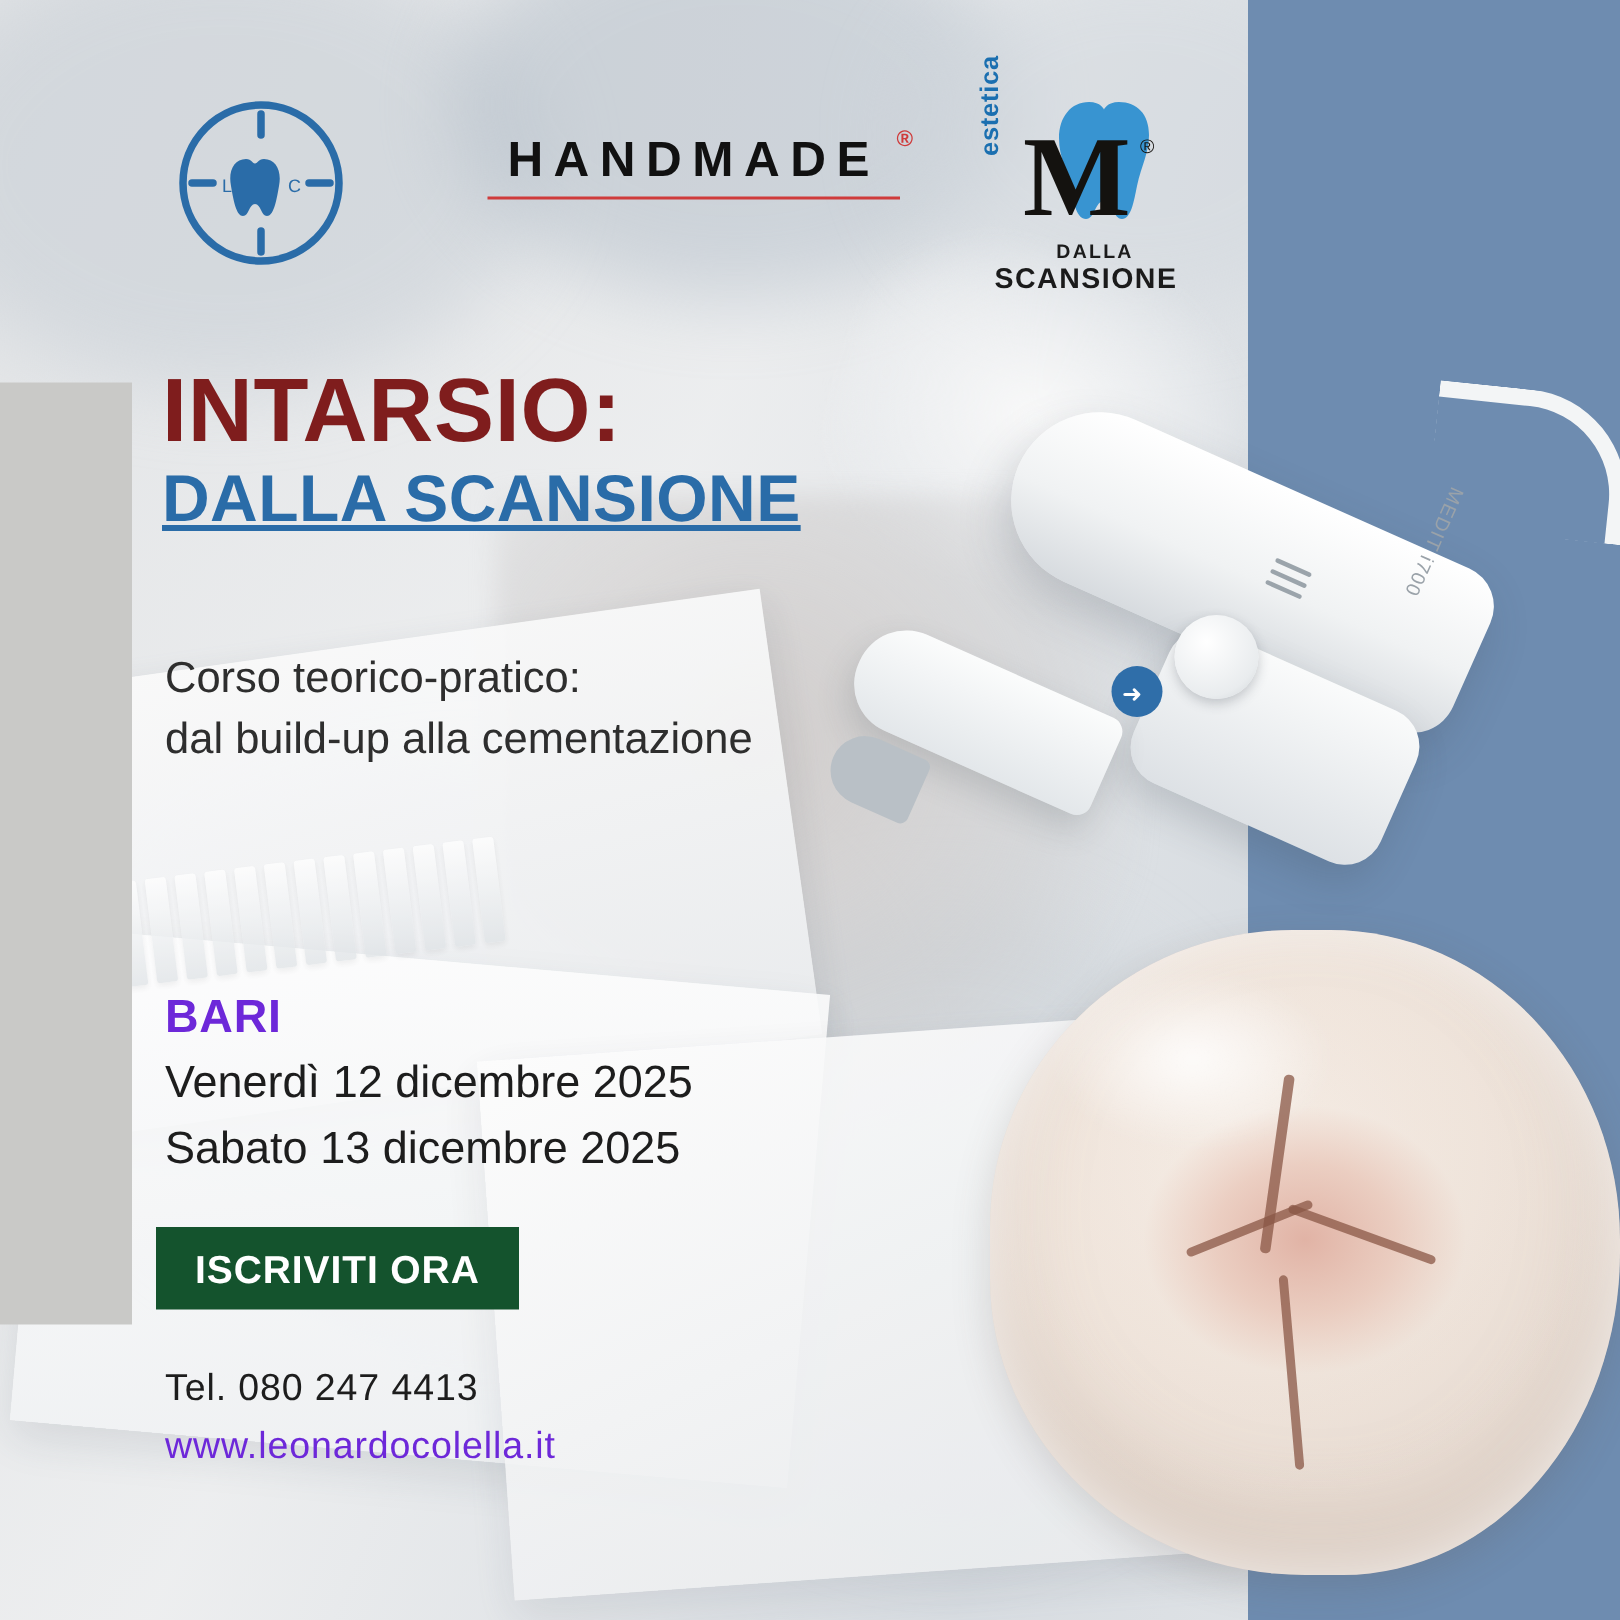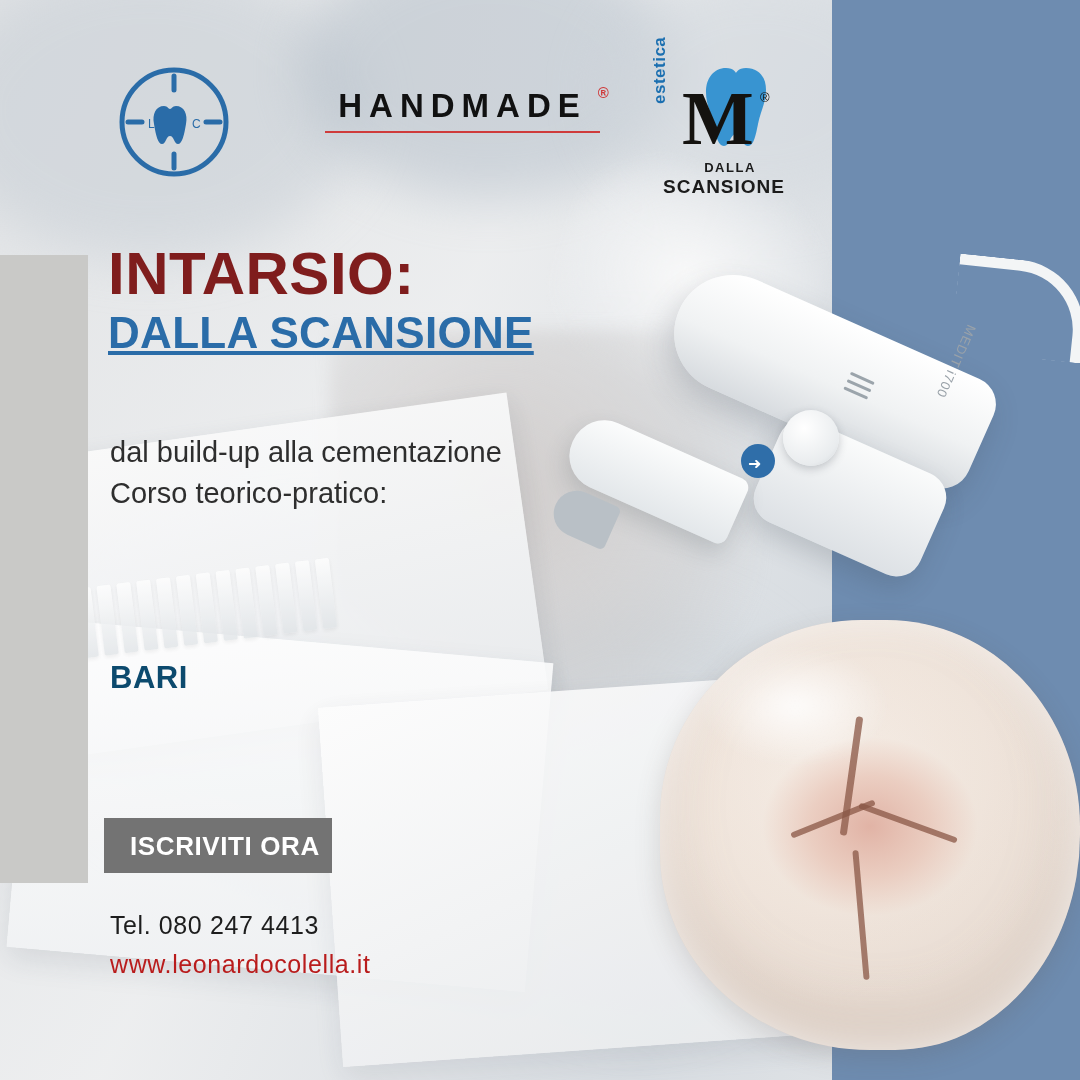--- a/index.html
+++ b/index.html
@@ -252,57 +252,57 @@
     font-weight: 400;
   }
 
   
   .city {
     position: absolute;
     left: 110px;
     top: 660px;
     font-size: 31px;
     font-weight: 700;
-    color: #0c4a6e;
+    color: #6d28d9;
     letter-spacing: .5px;
   }
   .dates {
     position: absolute;
     left: 110px;
     top: 700px;
     font-size: 30px;
     color: #1d1d1d;
     line-height: 1.45;
     font-weight: 400;
   }
   .cta {
     position: absolute;
     left: 104px;
     top: 818px;
-    background: #737373;
+    background: #14532d;
     color: #ffffff;
     font-size: 26px;
     font-weight: 700;
     letter-spacing: .6px;
-    padding: 15px 12px 14px 26px;
+    padding: 15px 26px 14px 26px;
     border: none;
     cursor: pointer;
     line-height: 1;
   }
   .contacts {
     position: absolute;
     left: 110px;
     top: 906px;
     font-size: 25px;
     color: #1d1d1d;
     line-height: 1.55;
     letter-spacing: .6px;
   }
   .contacts a {
-    color: #b91c1c;
+    color: #6d28d9;
     text-decoration: none;
     display: block;
   }
 
   
   .scanner {
     position: absolute;
     left: 545px;
     top: 258px;
     width: 520px;
@@ -531,25 +531,29 @@
       <div class="mic-name">SCANSIONE</div>
     </div>
   </div>
 
   <div class="headline">
     <h1 class="h-line1">INTARSIO:</h1>
     <h2 class="h-line2">DALLA SCANSIONE</h2>
   </div>
 
   <div class="subtitle">
+    <div>Corso teorico-pratico:</div>
     <div>dal build-up alla cementazione</div>
-    <div>Corso teorico-pratico:</div>
   </div>
 
   <div class="city">BARI</div>
+  <div class="dates">
+    <div>Venerdì 12 dicembre 2025</div>
+    <div>Sabato 13 dicembre 2025</div>
+  </div>
 
   <button class="cta">ISCRIVITI ORA</button>
 
   <div class="contacts">
     <div>Tel. 080 247 4413</div>
     <a href="#">www.leonardocolella.it</a>
   </div>
 
 </div>
 

